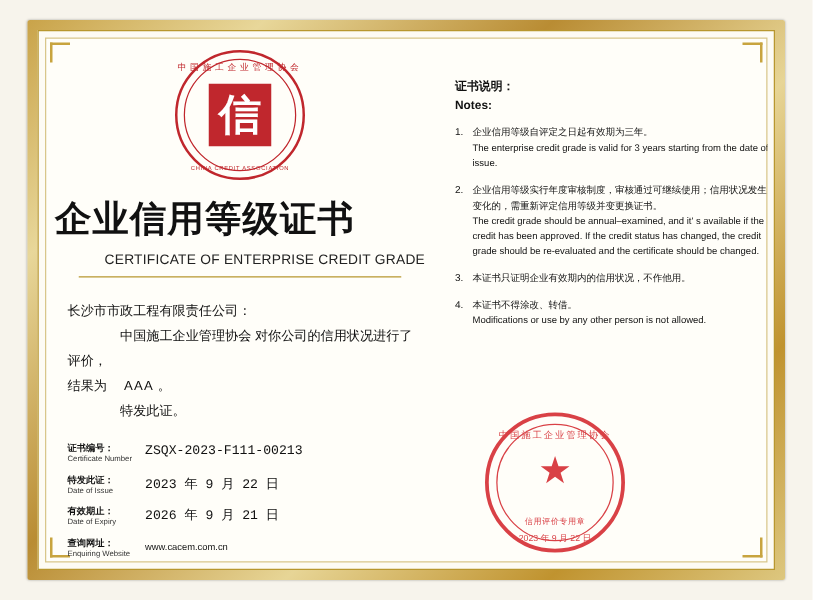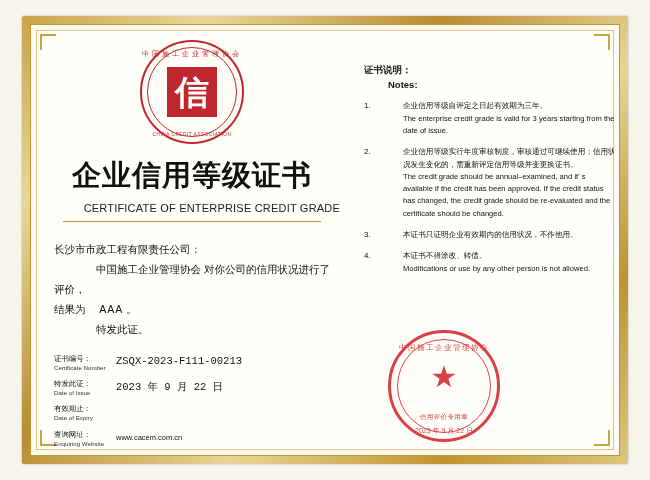--- a/index.html
+++ b/index.html
@@ -122,21 +122,20 @@
     text-align: center;
     color: #c0272d;
     font-size: 7px;
     letter-spacing: 3px;
   }
   .emblem .arc-text-top { top: 9px; }
   .emblem .arc-text-bottom { bottom: 7px; font-size: 4.6px; letter-spacing: 0.6px; }
 
   .cert-title-cn {
     margin-top: 12px;
-    text-align: center;
     font-family: Liberation Serif, serif;
     font-weight: bold;
     font-size: 29px;
     color: #111;
     letter-spacing: 1px;
     white-space: nowrap;
   }
   .cert-title-en {
     margin-top: 6px;
     text-align: right;
@@ -170,21 +169,21 @@
     align-items: flex-start;
     margin-bottom: 7px;
   }
   .field-label {
     width: 58px;
     flex: 0 0 58px;
     font-size: 7px;
     color: #111;
     line-height: 1.35;
   }
-  .field-label .cn { font-size: 7.4px; display: block; }
+  .field-label .cn { font-size: 7.4px; display: block; font-weight: bold; }
   .field-label .en { font-size: 6.2px; display: block; color: #333; }
   .field-value {
     font-size: 10.5px;
     color: #111;
     font-family: Liberation Mono, monospace;
     padding-left: 4px;
     padding-top: 1px;
   }
   .field-value.small { font-size: 7.5px; font-family: "Liberation Sans", sans-serif; padding-top: 3px; text-align: center; }
 
@@ -194,42 +193,41 @@
     left: 328px;
     top: 32px;
     width: 252px;
   }
   .notes-head {
     font-size: 9.5px;
     color: #111;
     font-weight: bold;
     line-height: 1.6;
   }
-  .notes-head .en { font-weight: bold; margin-left: 24px; }
+  .notes-head .en { font-weight: bold; }
   .notes-list {
     margin: 8px 0 0 0;
     padding: 0;
     list-style: none;
   }
   .notes-list li {
     display: flex;
     margin-bottom: 9px;
   }
   .notes-list .num {
     flex: 0 0 14px;
     font-size: 8px;
     color: #111;
     padding-top: 1px;
   }
   .notes-list .txt {
     flex: 1;
     font-size: 7.6px;
     color: #111;
     line-height: 1.62;
-    margin-left: 25px;
   }
   .notes-list .txt .cn { display: block; }
   .notes-list .txt .en { display: block; }
 
   
   .seal {
     position: absolute;
     left: 352px;
     top: 300px;
     width: 112px;
@@ -340,20 +338,21 @@
             <span class="cn">特发此证：</span>
             <span class="en">Date of Issue</span>
           </div>
           <div class="field-value">2023 年 9 月 22 日</div>
         </div>
         <div class="field-row">
           <div class="field-label">
             <span class="cn">有效期止：</span>
             <span class="en">Date of Expiry</span>
           </div>
+          <div class="field-value">2026 年 9 月 21 日</div>
         </div>
         <div class="field-row">
           <div class="field-label">
             <span class="cn">查询网址：</span>
             <span class="en">Enquiring Website</span>
           </div>
           <div class="field-value small">www.cacem.com.cn</div>
         </div>
       </div>
     </div>

